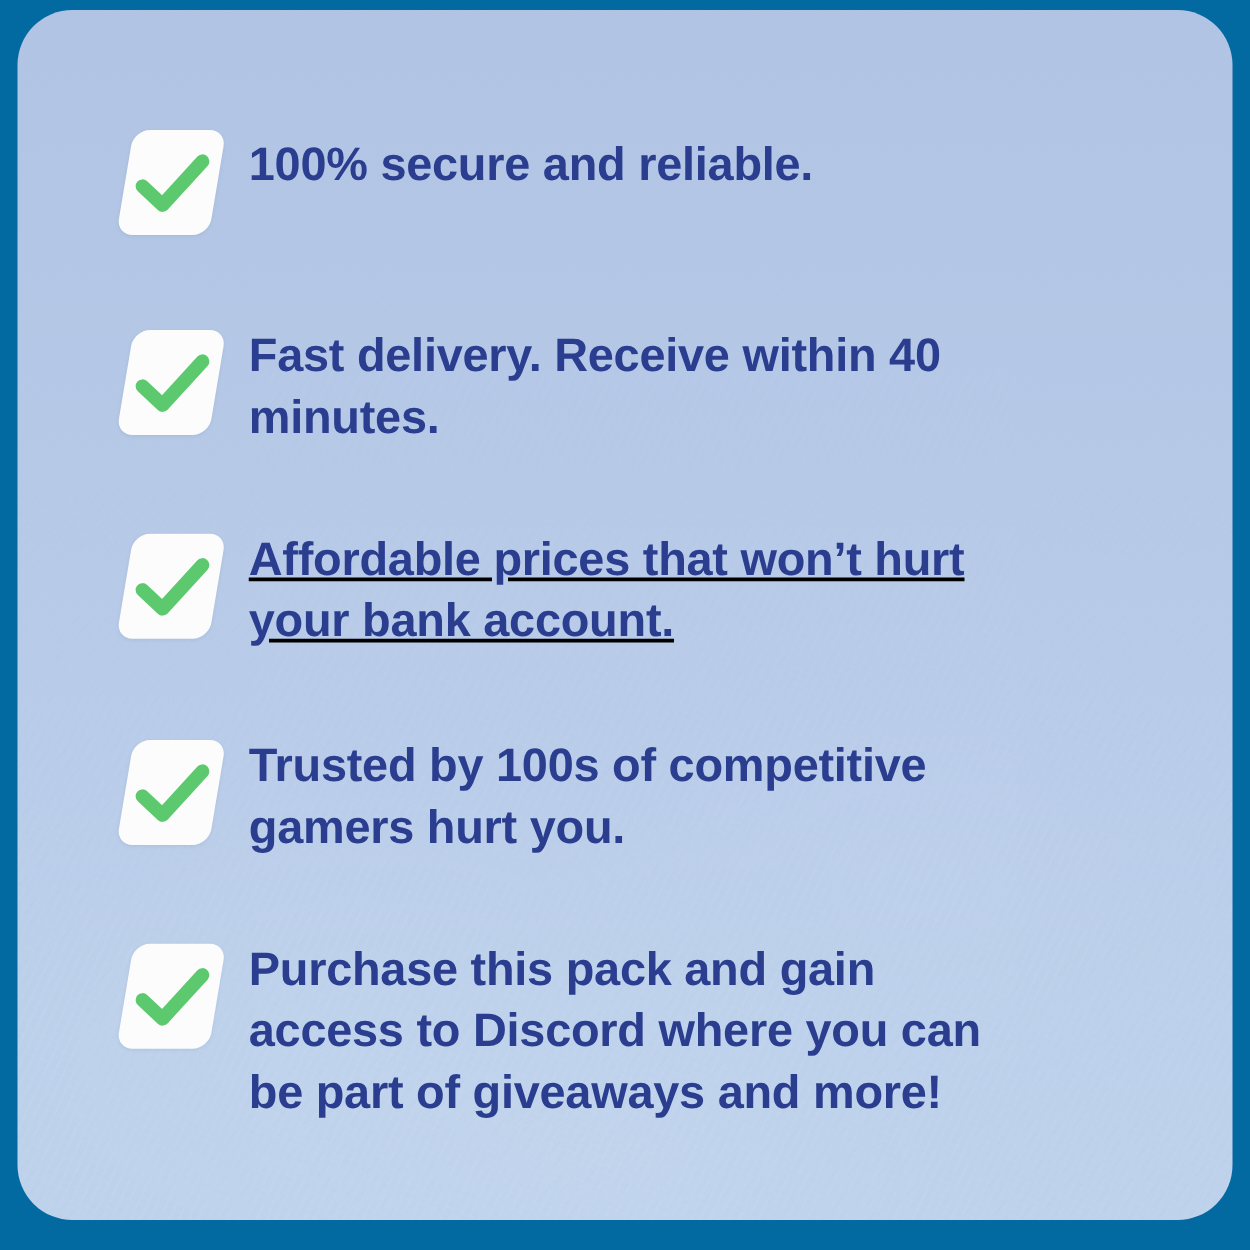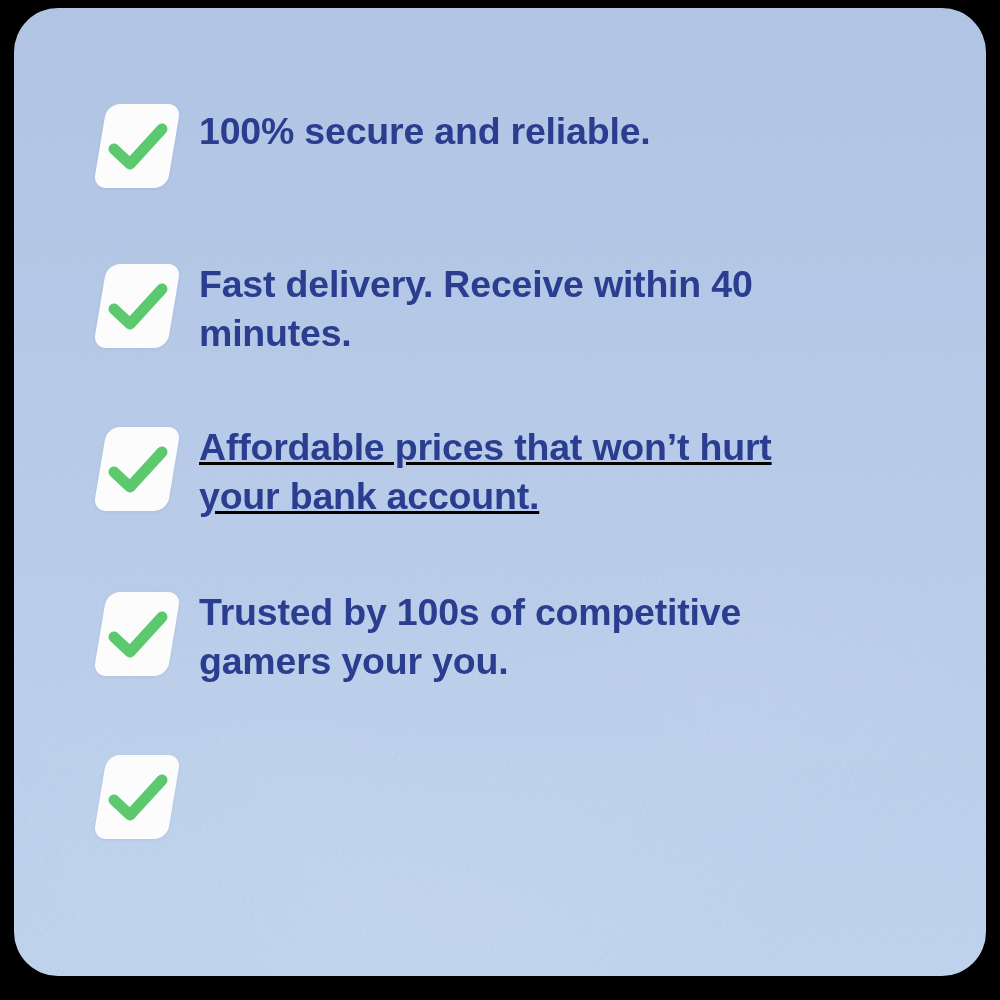--- a/index.html
+++ b/index.html
@@ -11,21 +11,21 @@
     width: 1000px;
     height: 1000px;
     font-family: "Liberation Sans", sans-serif;
     overflow: hidden;
   }
 
   #stage {
     position: relative;
     width: 1000px;
     height: 1000px;
-    background: #000000;
+    background: #0369a1;
   }
 
   
   #feature-card {
     position: absolute;
     left: 14px;
     top: 8px;
     width: 972px;
     height: 968px;
     border-radius: 44px;
@@ -165,28 +165,31 @@
       </div>
 
       <div class="benefit-item" id="item-3">
         <span class="check-tile">
           <span class="tile-bg"></span>
           <svg class="tile-check" viewBox="0 0 66 60" aria-hidden="true">
             <path d="M9 32 L25 47 L57 12" fill="none" stroke="#5cc96f" stroke-width="11" stroke-linecap="round" stroke-linejoin="round"></path>
           </svg>
         </span>
         <span class="benefit-text">Trusted by 100s of competitive
-gamers your you.</span>
+gamers hurt you.</span>
       </div>
 
       <div class="benefit-item" id="item-4">
         <span class="check-tile">
           <span class="tile-bg"></span>
           <svg class="tile-check" viewBox="0 0 66 60" aria-hidden="true">
             <path d="M9 32 L25 47 L57 12" fill="none" stroke="#5cc96f" stroke-width="11" stroke-linecap="round" stroke-linejoin="round"></path>
           </svg>
         </span>
+        <span class="benefit-text">Purchase this pack and gain
+access to Discord where you can
+be part of giveaways and more!</span>
       </div>
 
     </div>
   </div>
 
 </div>
 
 </body></html>

